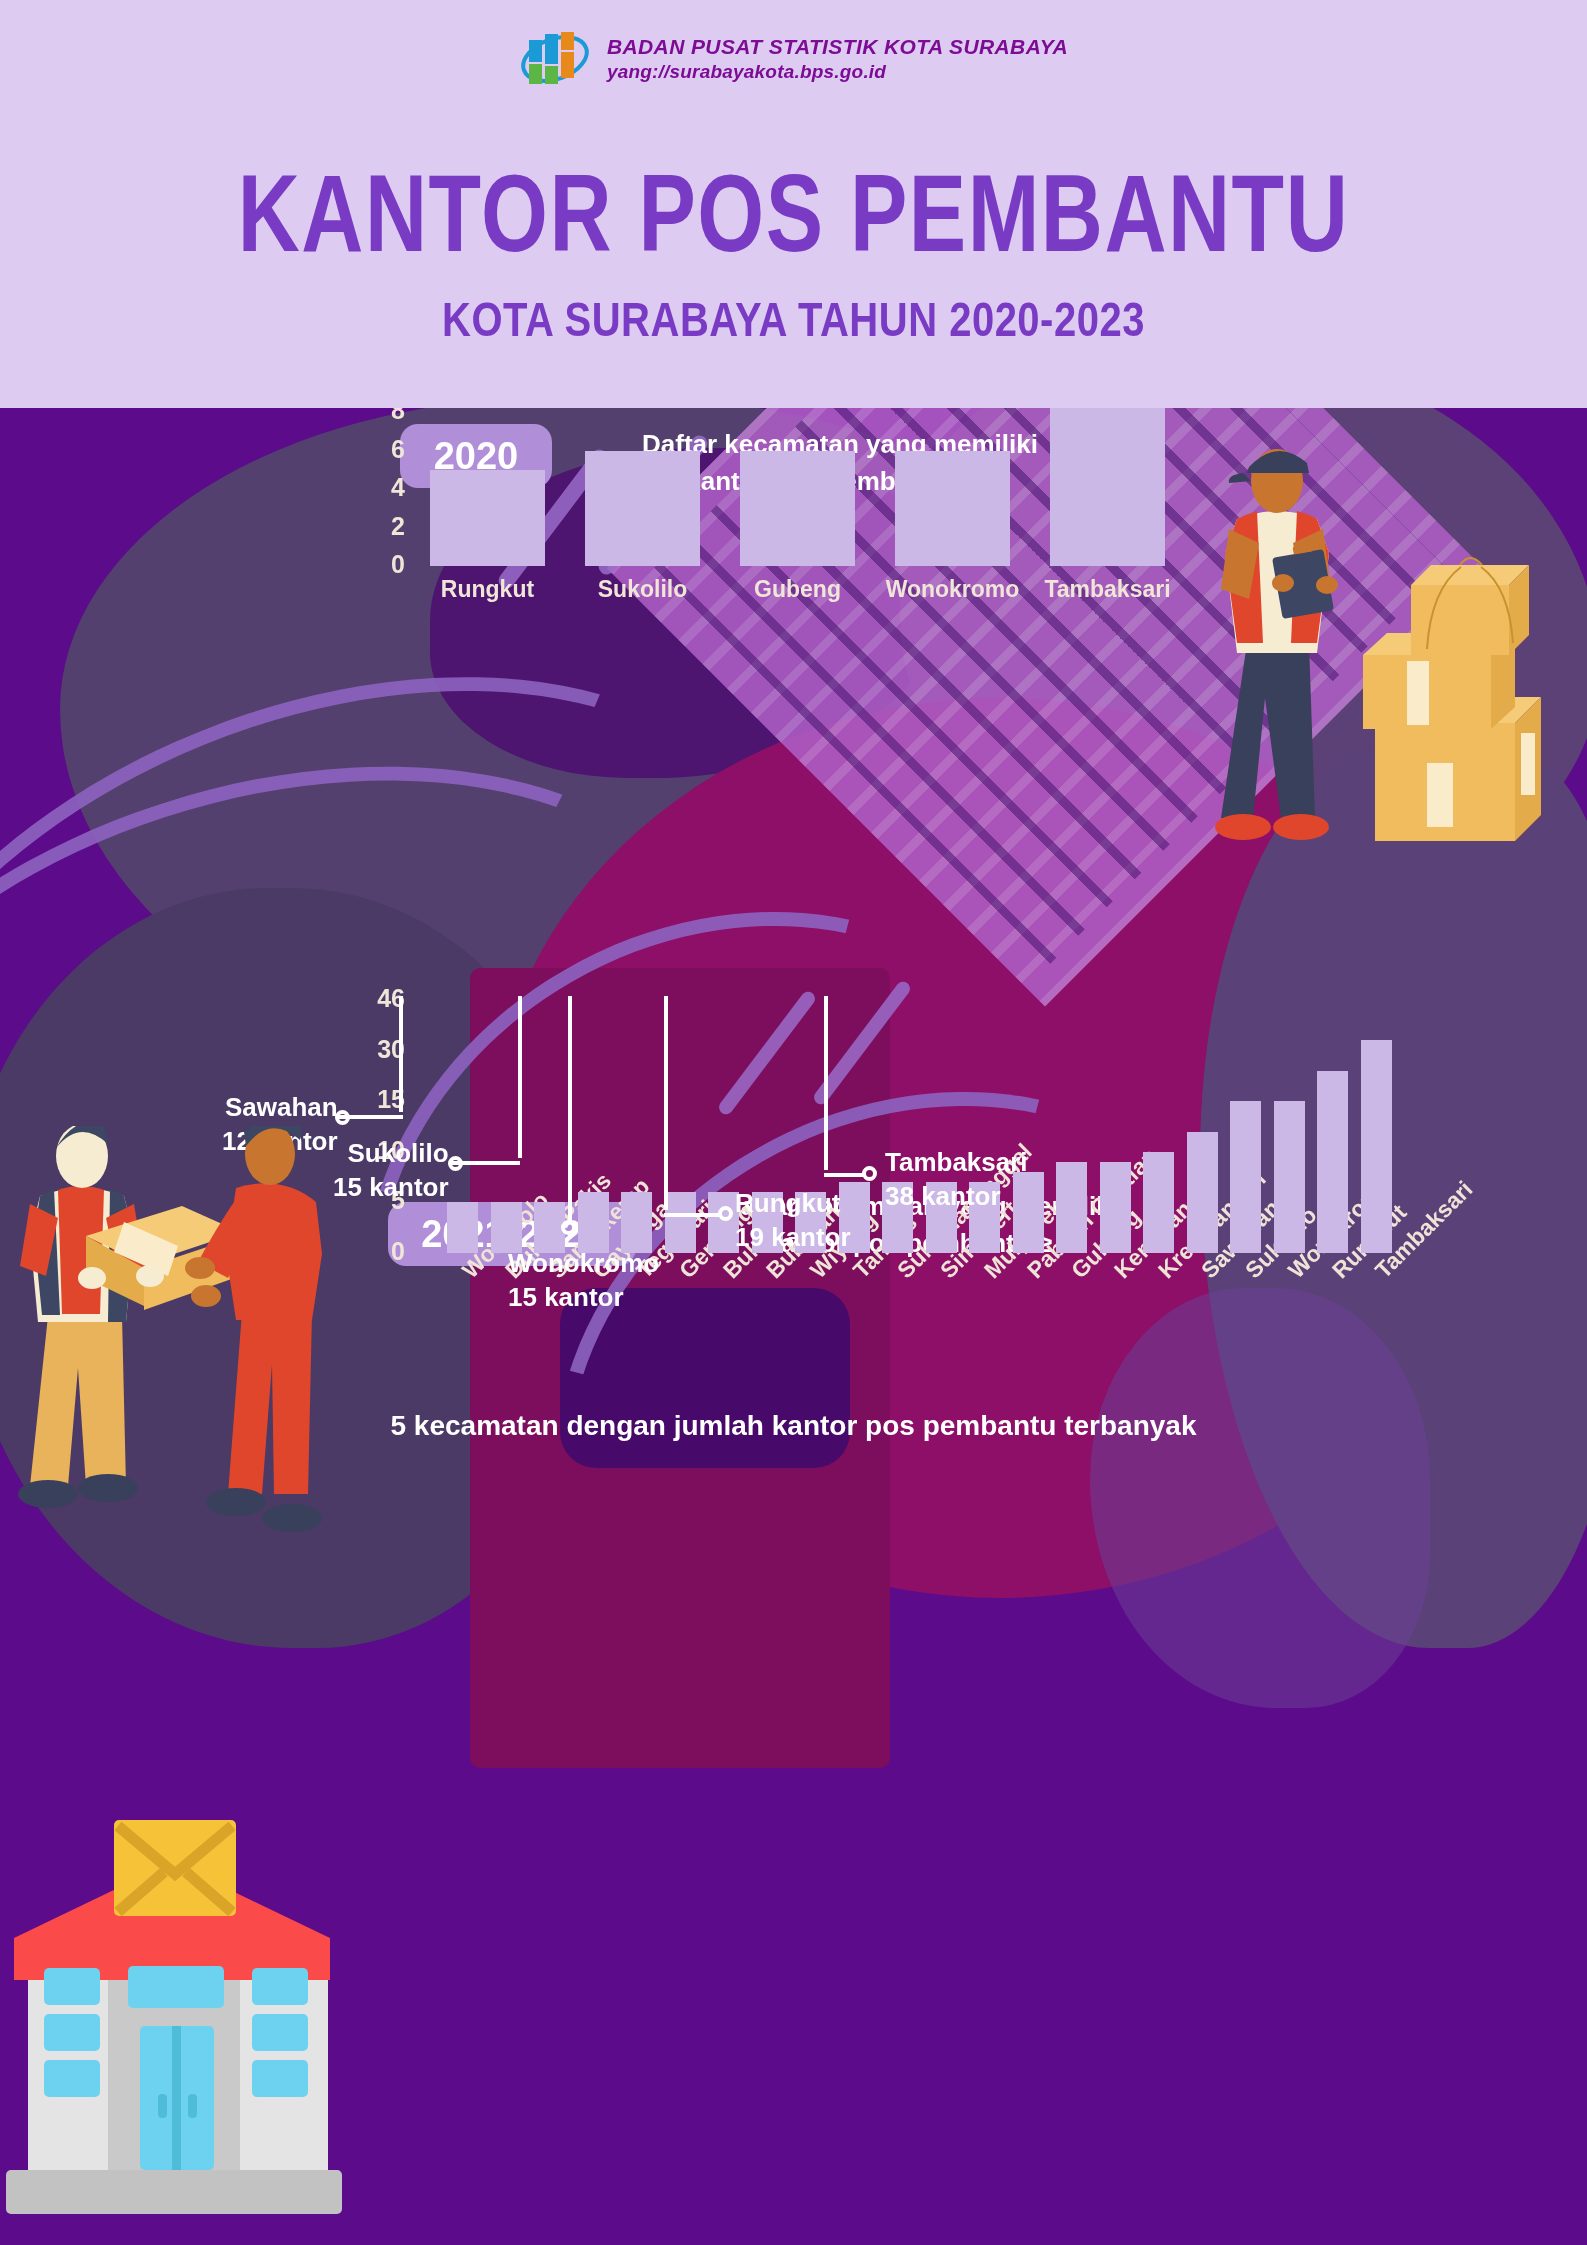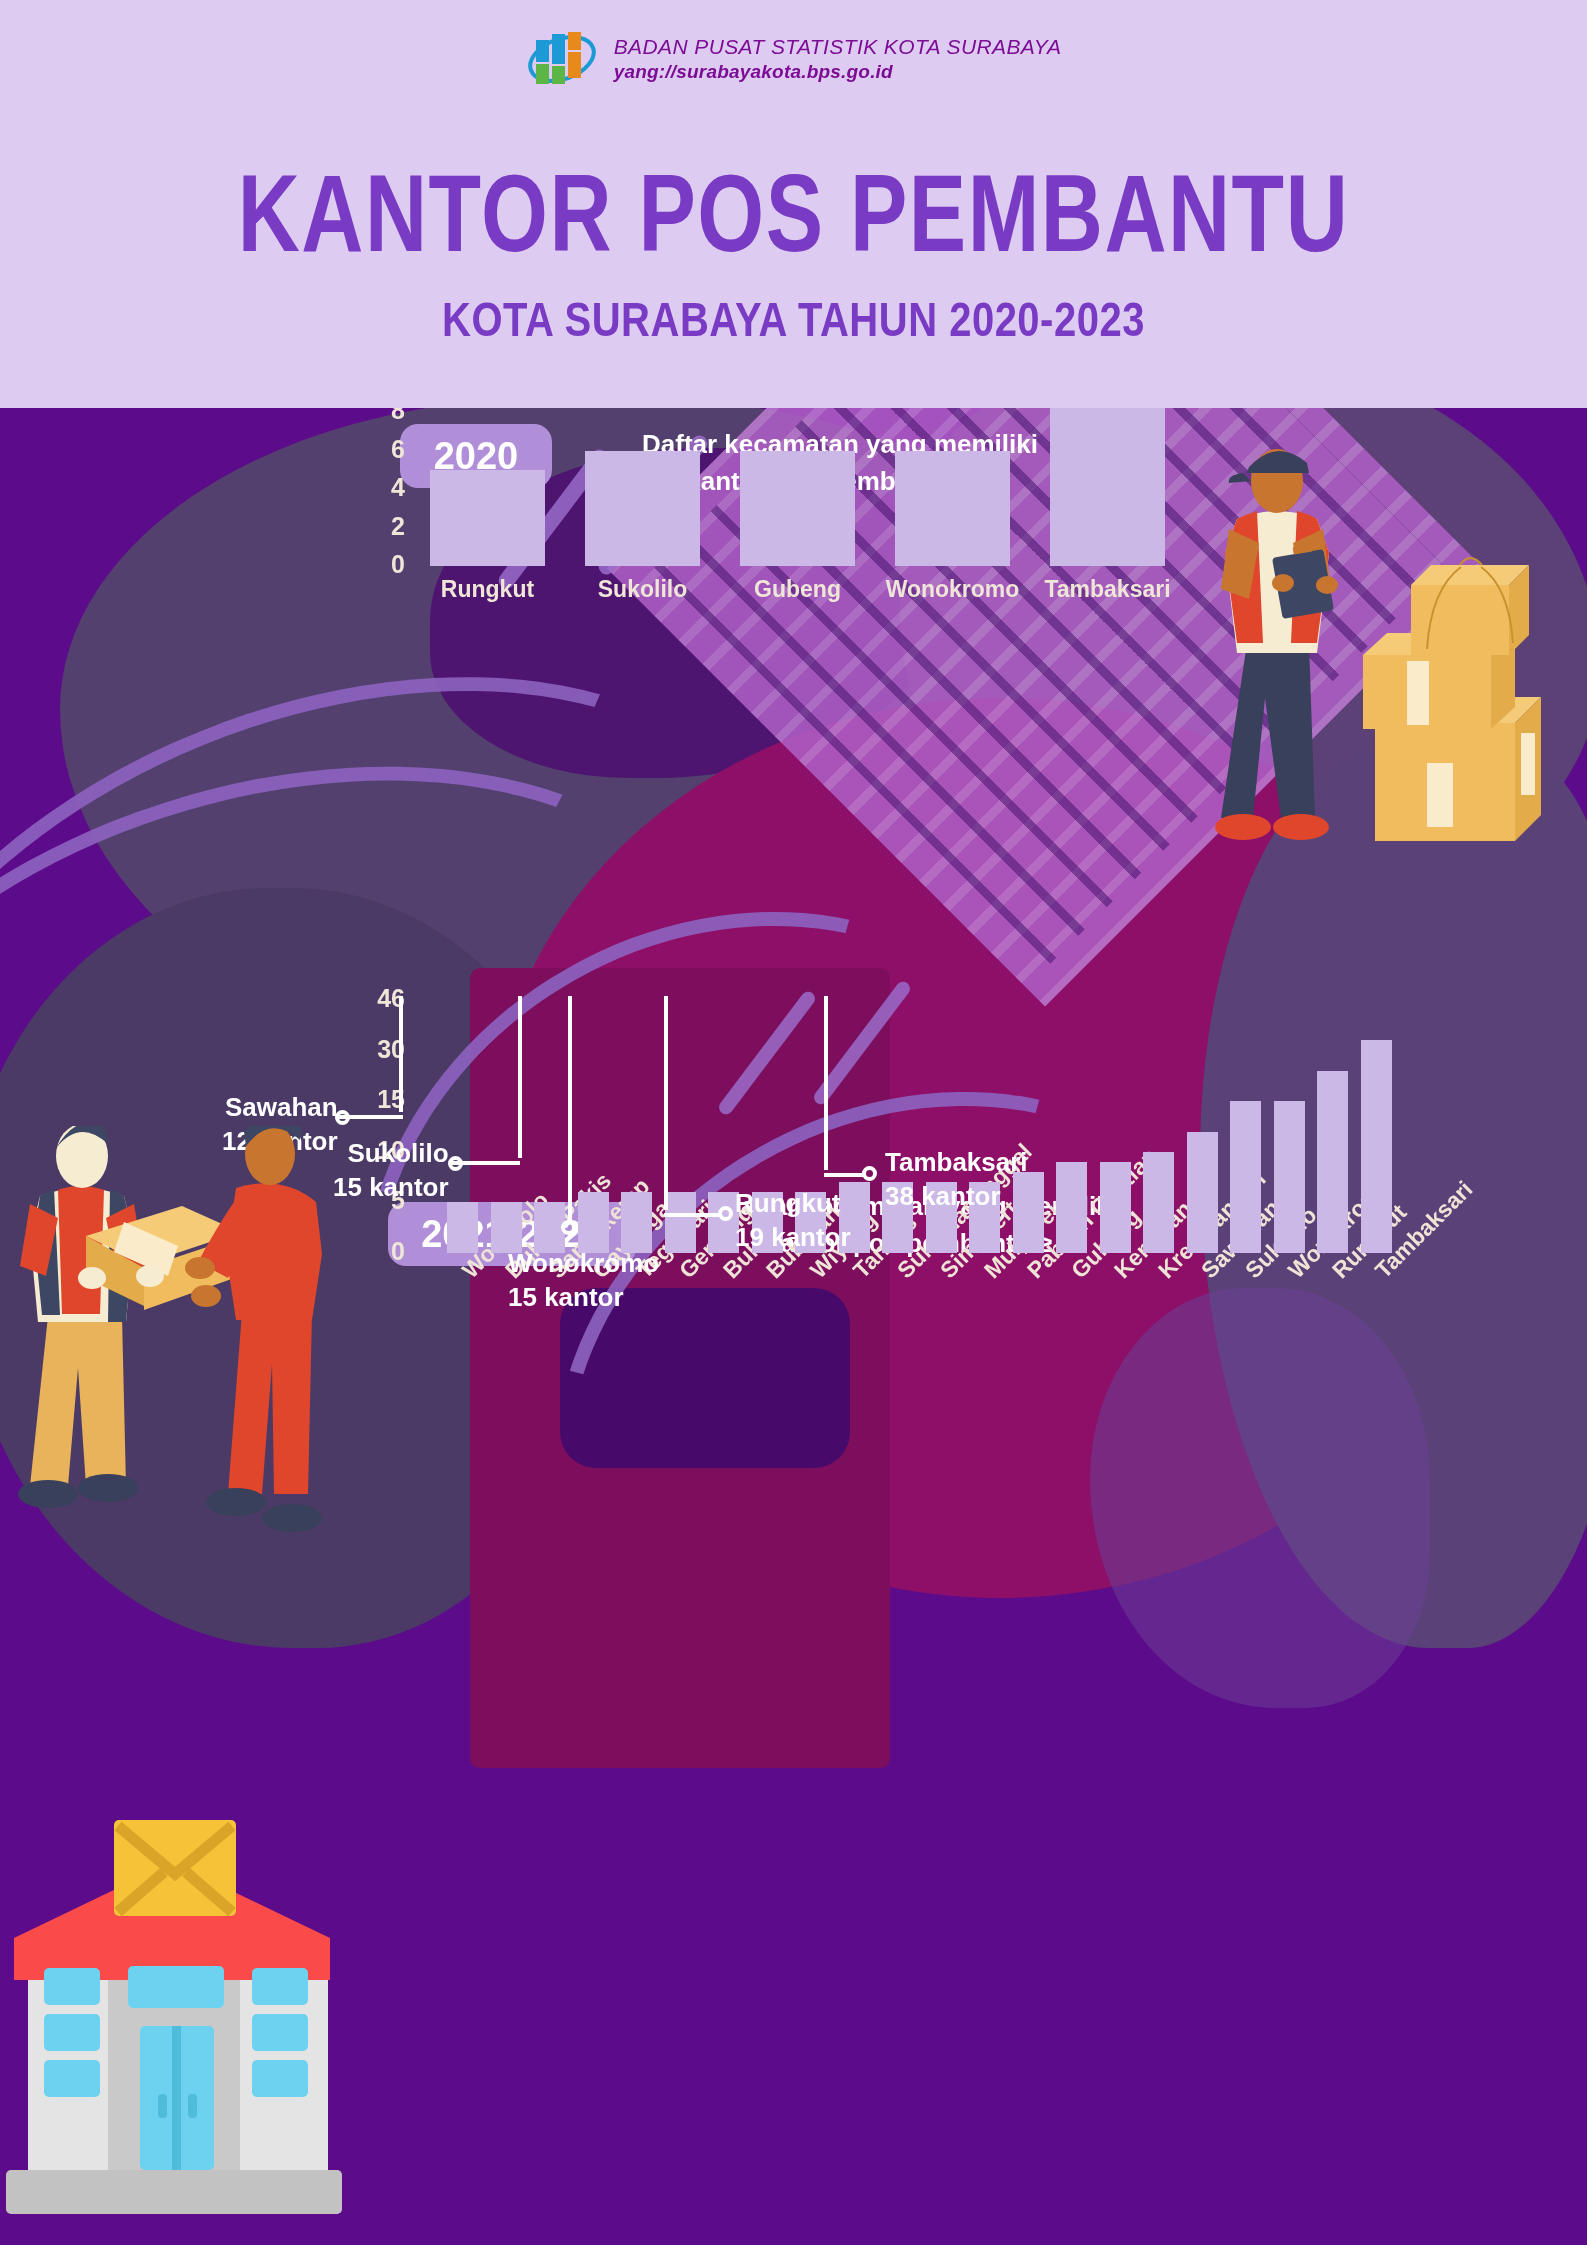--- a/index.html
+++ b/index.html
@@ -15,21 +15,21 @@
     position: absolute; left: 0; top: 0; width: 1587px; height: 408px;
     background: #ddcbf2;
   }
   #bps-logo-row {
     position: absolute; left: 0; top: 26px; width: 1587px;
     display: flex; justify-content: center; align-items: center; gap: 16px;
   }
   #bps-logo { width: 72px; height: 66px; flex: none; }
   #bps-text { line-height: 1.25; }
   #bps-name {
-    font-size: 21px; font-weight: normal; font-style: italic;
+    font-size: 21px; font-weight: bold; font-style: italic;
     color: #7d0c95; letter-spacing: .4px;
   }
   #bps-url {
     font-size: 19px; font-style: italic; font-weight: bold;
     color: #7d0c95; letter-spacing: .2px;
   }
   #main-title {
     position: absolute; left: 0; top: 150px; width: 1587px; text-align: center;
     font-size: 86px; font-weight: bold; color: #7a3bc4;
     letter-spacing: 1.5px;
@@ -260,20 +260,21 @@
       <div class="bar" title="Sukolilo: 15" style="left: 1230px; top: 693.2px; width: 31px; height: 151.8px;"></div>
       <div class="xtick-rot" style="left: 1239.5px; top: 857px;">Sukolilo</div>
       <div class="bar" title="Wonokromo: 15" style="left: 1273.5px; top: 693.2px; width: 31px; height: 151.8px;"></div>
       <div class="xtick-rot" style="left: 1283px; top: 857px;">Wonokromo</div>
       <div class="bar" title="Rungkut: 18" style="left: 1317px; top: 662.84px; width: 31px; height: 182.16px;"></div>
       <div class="xtick-rot" style="left: 1326.5px; top: 857px;">Rungkut</div>
       <div class="bar" title="Tambaksari: 21" style="left: 1360.5px; top: 632.48px; width: 31px; height: 212.52px;"></div>
       <div class="xtick-rot" style="left: 1370px; top: 857px;">Tambaksari</div>
     </div>
 
+  <div id="callout-title">5 kecamatan dengan jumlah kantor pos pembantu terbanyak</div>
   <div id="callout-layer">
       <div class="callout-label" style="left: 222px; top: 682px; text-align: right;">
         <div>Sawahan</div>
         <div>12 kantor</div>
       </div>
       <div class="dot" style="left: 335px; top: 702px;"></div>
       <div class="lead" style="left: 339px; top: 707px; width: 64px; height: 0px; border-width: 4px 0px 0px;"></div>
       <div class="lead" style="left: 399px; top: 588px; height: 116px; width: 0px; border-width: 0px 0px 0px 4px;"></div>
       <div class="callout-label" style="left: 333px; top: 728px; text-align: right;">
         <div>Sukolilo</div>

